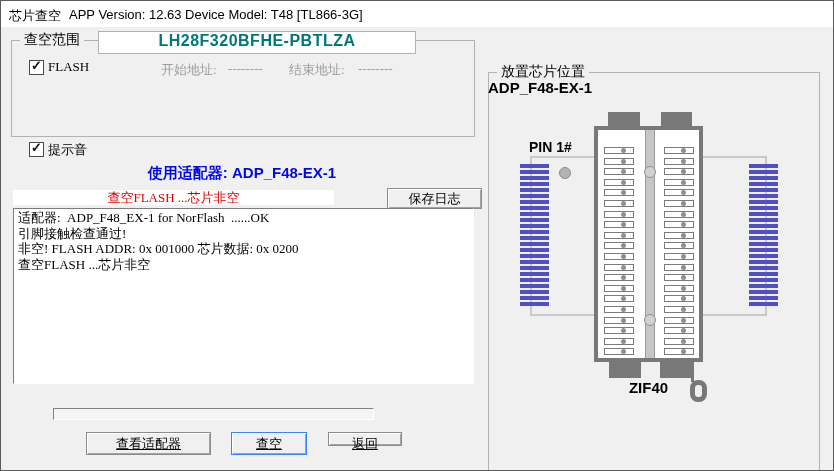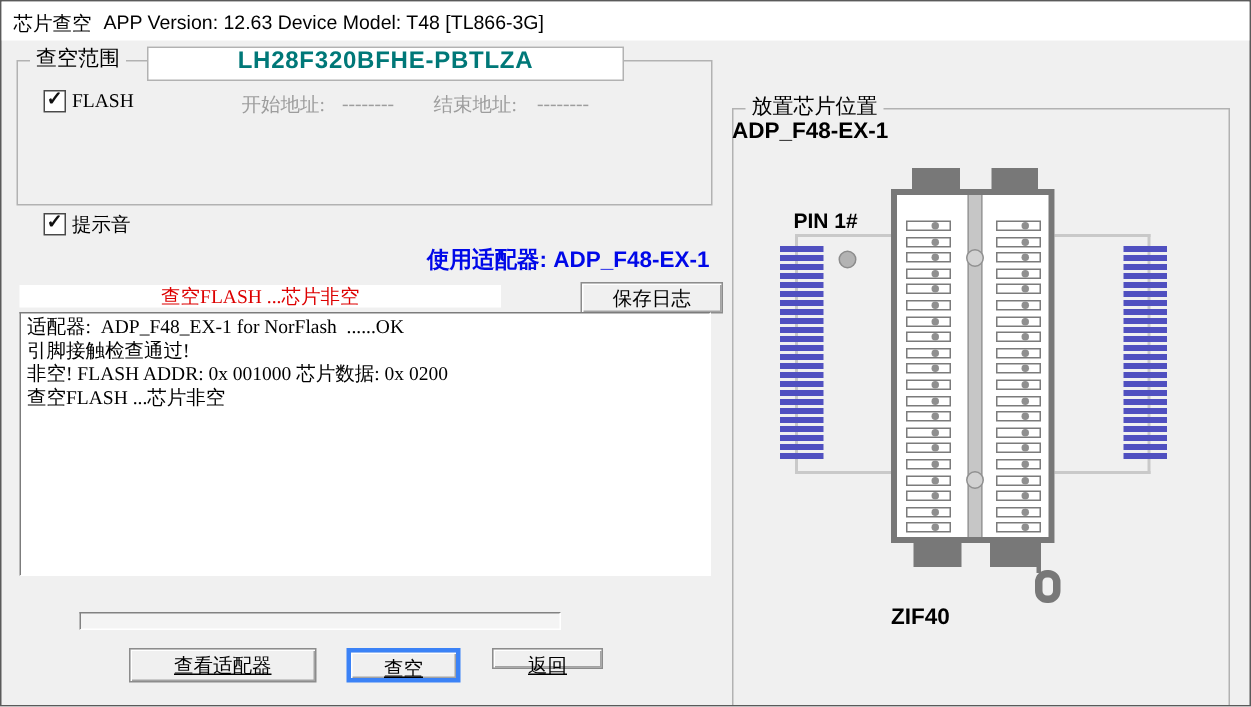--- a/index.html
+++ b/index.html
@@ -23,30 +23,30 @@
   .chip-strip{left:97px;top:30px;width:316px;height:21px;background:#fff;
     border:1px solid #b2b2b2;text-align:center;line-height:21px;
     font:bold 16px "Liberation Sans",sans-serif;letter-spacing:.5px;z-index:6;}
   
   .checkbox{width:13px;height:13px;background:#fff;border:1px solid #494949;box-sizing:content-box;}
   .checkbox.checked::after{content:"✓";position:absolute;left:1px;top:-3px;
     font:bold 13px "Liberation Sans",sans-serif;color:#101010;}
   .cb-label{font-size:13px;}
   .dis{color:#9d9d9d;font-size:13px;}
   
-  .adapter-line{left:10px;top:163px;width:462px;text-align:right;
+  .adapter-line{left:10px;top:163px;width:462px;text-align:center;
     font:bold 15px "Liberation Sans",sans-serif;}
   
   .status-strip{left:12px;top:189px;width:321px;height:15px;background:#fff;
     text-align:center;font-size:13px;line-height:15px;}
   
   .btn{background:#f0f0f0;border:1px solid #8c8c8c;
     box-shadow:inset 1px 1px 0 #ffffff, inset -1px -1px 0 #a3a3a3;
     text-align:center;font-size:13px;cursor:default;box-sizing:border-box;}
-  .btn-default{border:3px solid #3b82f6;
+  .btn-default{border:1px solid #3b82f6;
     box-shadow:inset 1px 1px 0 #ffffff, inset -1px -1px 0 #a3a3a3;}
   .btn .u{text-decoration:underline;}
   .save-log{left:386px;top:187px;width:95px;height:21px;line-height:19px;}
   .btn-view{left:85px;top:431px;width:125px;height:23px;line-height:21px;}
   .btn-check{left:230px;top:431px;width:76px;height:23px;line-height:21px;}
   .btn-back{left:327px;top:431px;width:74px;height:14px;line-height:21px;}
   
   .log-box{left:12px;top:207px;width:461px;height:176px;background:#fff;box-sizing:border-box;
     border-top:1px solid #7c7c7c;border-left:1px solid #7c7c7c;
     border-right:1px solid #fff;border-bottom:1px solid #fff;
@@ -54,21 +54,21 @@
   .log-line{white-space:pre;}
   
   .progress{left:52px;top:407px;width:321px;height:12px;background:#f4f4f4;box-sizing:border-box;
     border-top:1px solid #828282;border-left:1px solid #828282;
     border-right:1px solid #fff;border-bottom:1px solid #fff;}
   .progress-fill{height:100%;width:0;background:#2ad12a;}
   
   .adp-name{left:487px;top:78px;width:321px;text-align:left;
     font:bold 15px "Liberation Sans",sans-serif;}
   .pin1-label{left:528px;top:138px;font:bold 14px "Liberation Sans",sans-serif;}
-  .zif-label{left:593px;top:402px;width:109px;
+  .zif-label{left:593px;top:378px;width:109px;text-align:center;
     font:bold 15px "Liberation Sans",sans-serif;}
   .conn{background:#c9c9c9;}
   .pin-col{display:flex;flex-direction:column;}
   .pin-bar{width:29px;height:4px;margin-bottom:2px;}
   .pin1-dot{left:558px;top:166px;width:12px;height:12px;border-radius:50%;
     background:#b3b3b3;border:1px solid #8c8c8c;box-sizing:border-box;}
   .tab{background:#787878;}
   .socket-body{left:593px;top:125px;width:109px;height:236px;box-sizing:border-box;
     background:#fff;border:4px solid #787878;}
   .rail{left:644px;top:129px;width:10px;height:228px;background:#c6c6c6;box-sizing:border-box;

